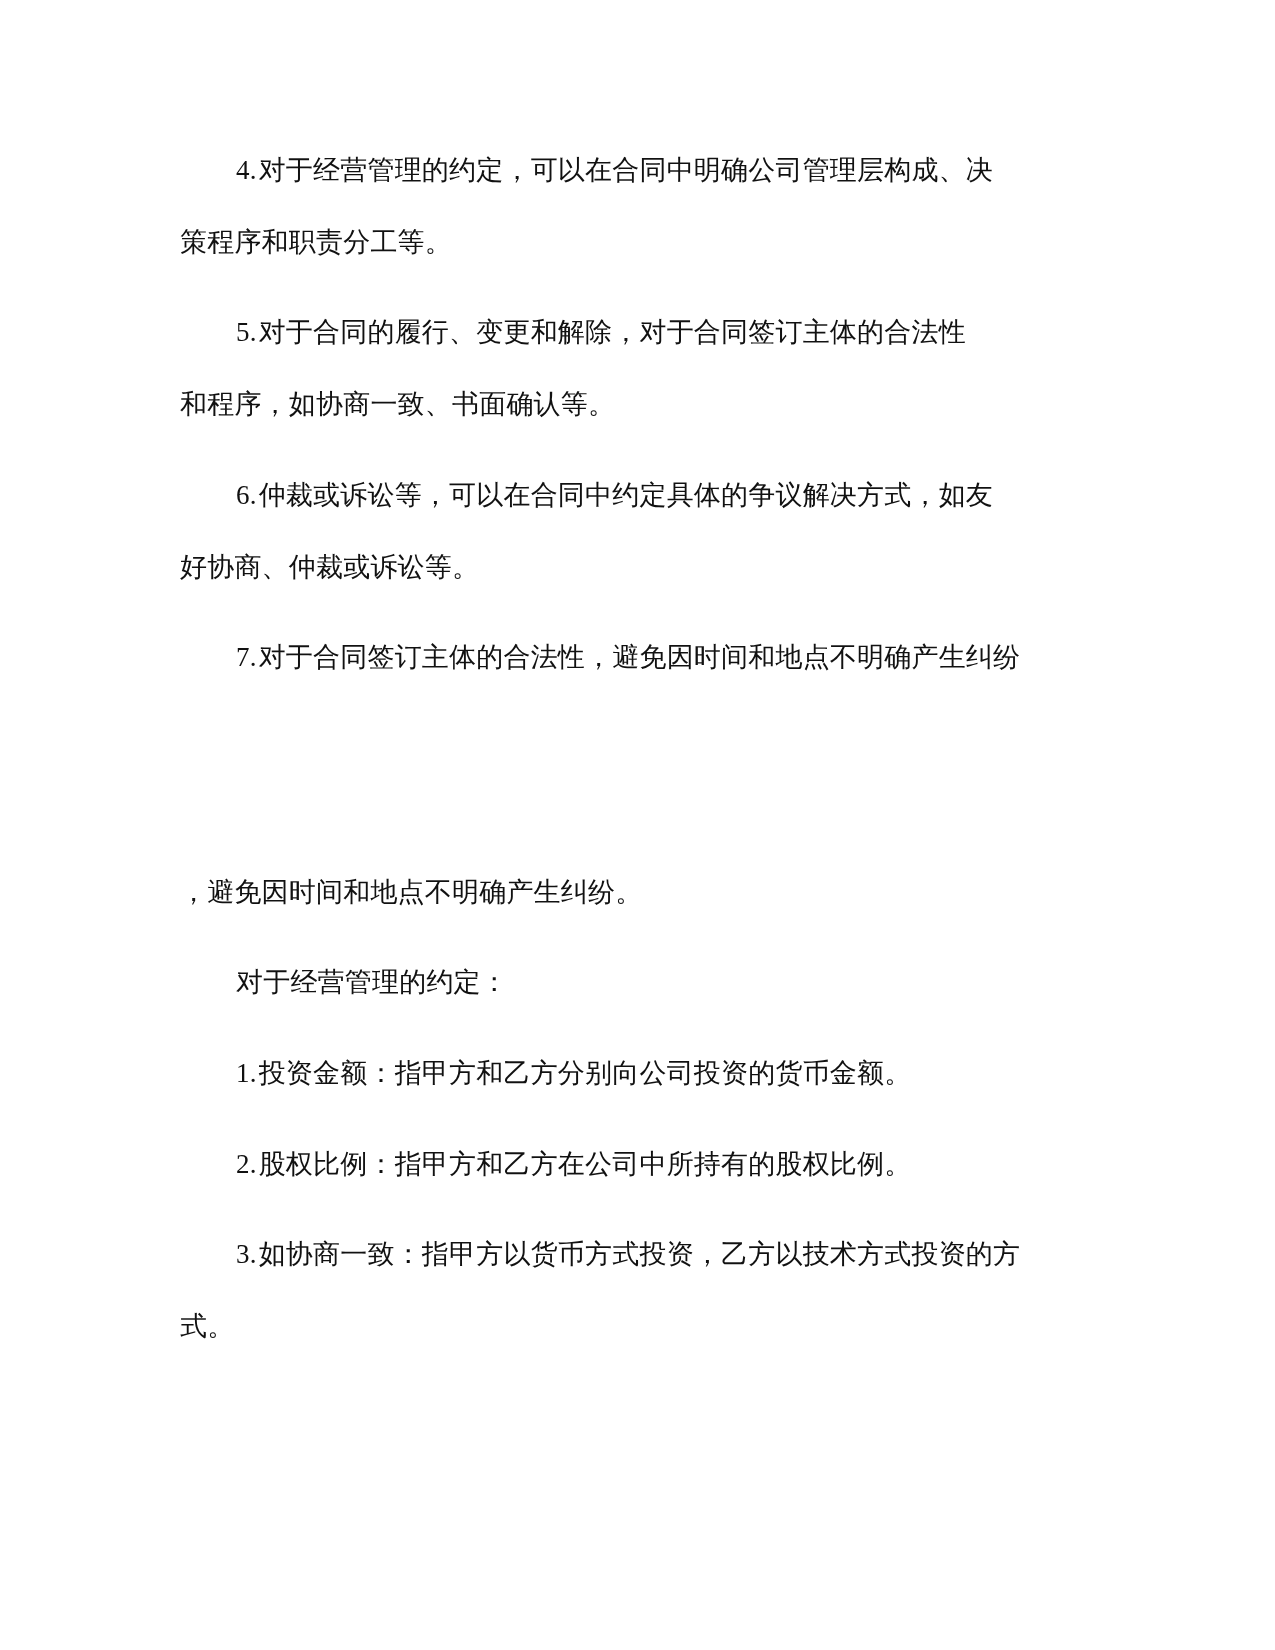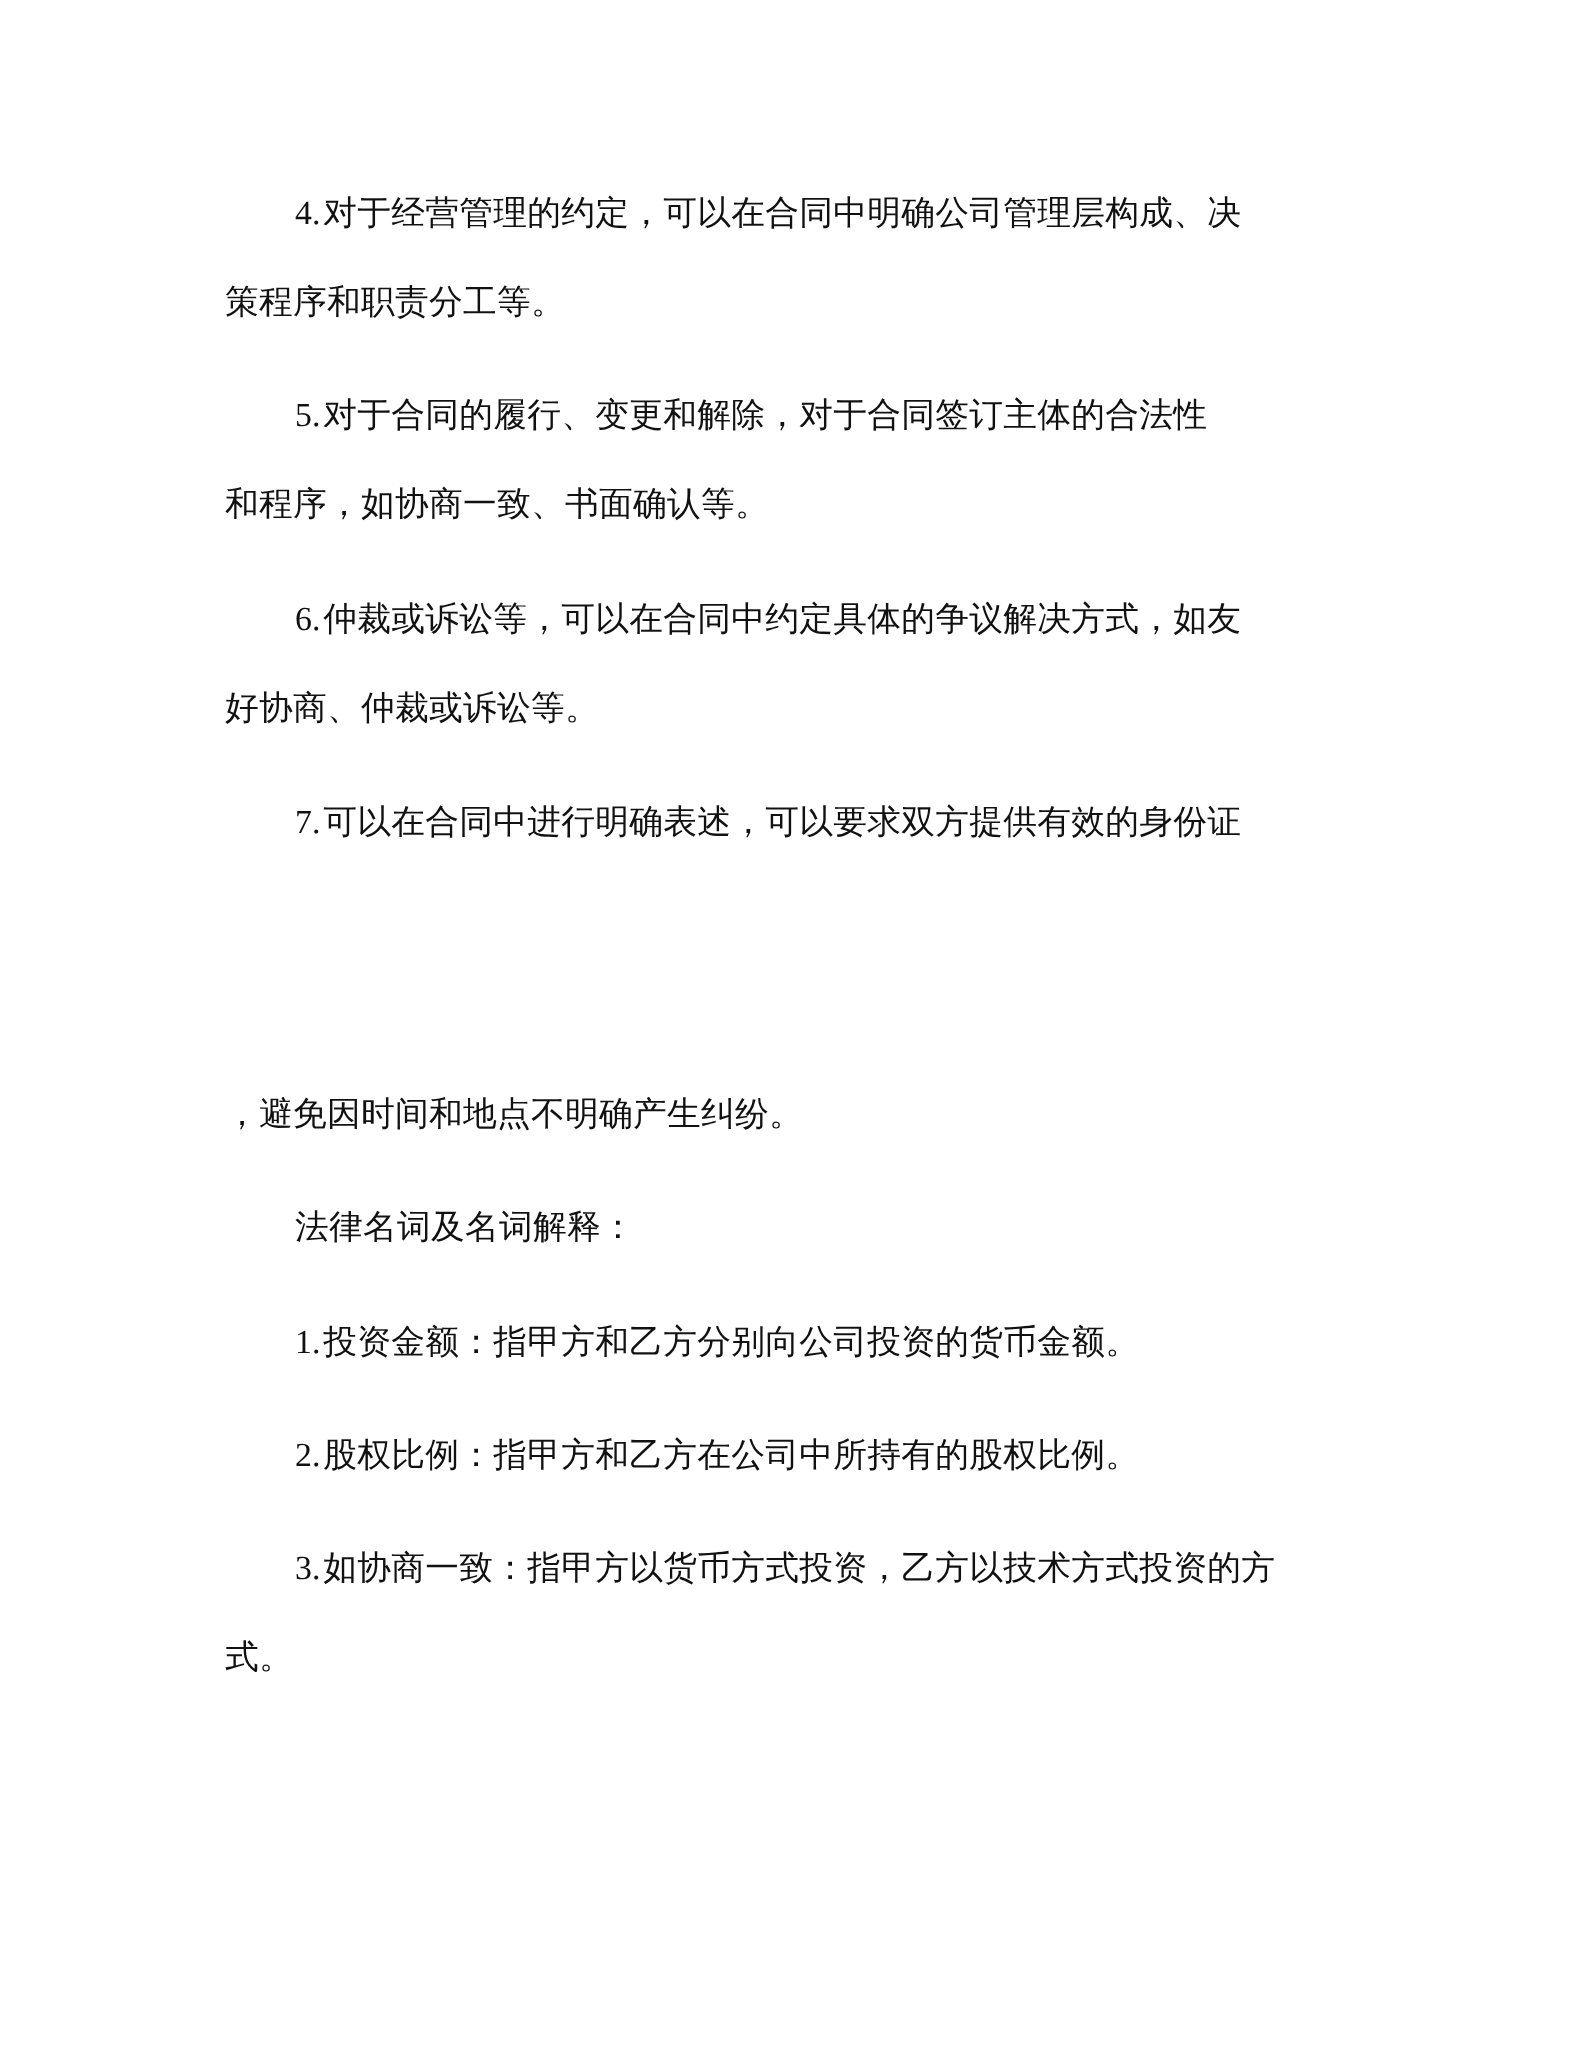--- a/index.html
+++ b/index.html
@@ -17,25 +17,25 @@
 <div class="page">
   <div class="line indent" style="top:150px"><span class="num">4.</span><span>对于经营管理的约定，可以在合同中明确公司管理层构成、决</span></div>
   <div class="line" style="top:222px"><span>策程序和职责分工等。</span></div>
 
   <div class="line indent" style="top:312px"><span class="num">5.</span><span>对于合同的履行、变更和解除，对于合同签订主体的合法性</span></div>
   <div class="line" style="top:384px"><span>和程序，如协商一致、书面确认等。</span></div>
 
   <div class="line indent" style="top:475px"><span class="num">6.</span><span>仲裁或诉讼等，可以在合同中约定具体的争议解决方式，如友</span></div>
   <div class="line" style="top:547px"><span>好协商、仲裁或诉讼等。</span></div>
 
-  <div class="line indent" style="top:637px"><span class="num">7.</span><span>可以在合同中进行明确表述，可以要求双方提供有效的身份证</span></div>
+  <div class="line indent" style="top:637px"><span class="num">7.</span><span>对于合同签订主体的合法性，避免因时间和地点不明确产生纠纷</span></div>
 
   <div class="line" style="top:872px"><span>，避免因时间和地点不明确产生纠纷。</span></div>
 
-  <div class="line indent" style="top:962px"><span>法律名词及名词解释：</span></div>
+  <div class="line indent" style="top:962px"><span>对于经营管理的约定：</span></div>
 
   <div class="line indent" style="top:1053px"><span class="num">1.</span><span>投资金额：指甲方和乙方分别向公司投资的货币金额。</span></div>
 
   <div class="line indent" style="top:1144px"><span class="num">2.</span><span>股权比例：指甲方和乙方在公司中所持有的股权比例。</span></div>
 
   <div class="line indent" style="top:1234px"><span class="num">3.</span><span>如协商一致：指甲方以货币方式投资，乙方以技术方式投资的方</span></div>
   <div class="line" style="top:1306px"><span>式。</span></div>
 </div>
 
 </body></html>

